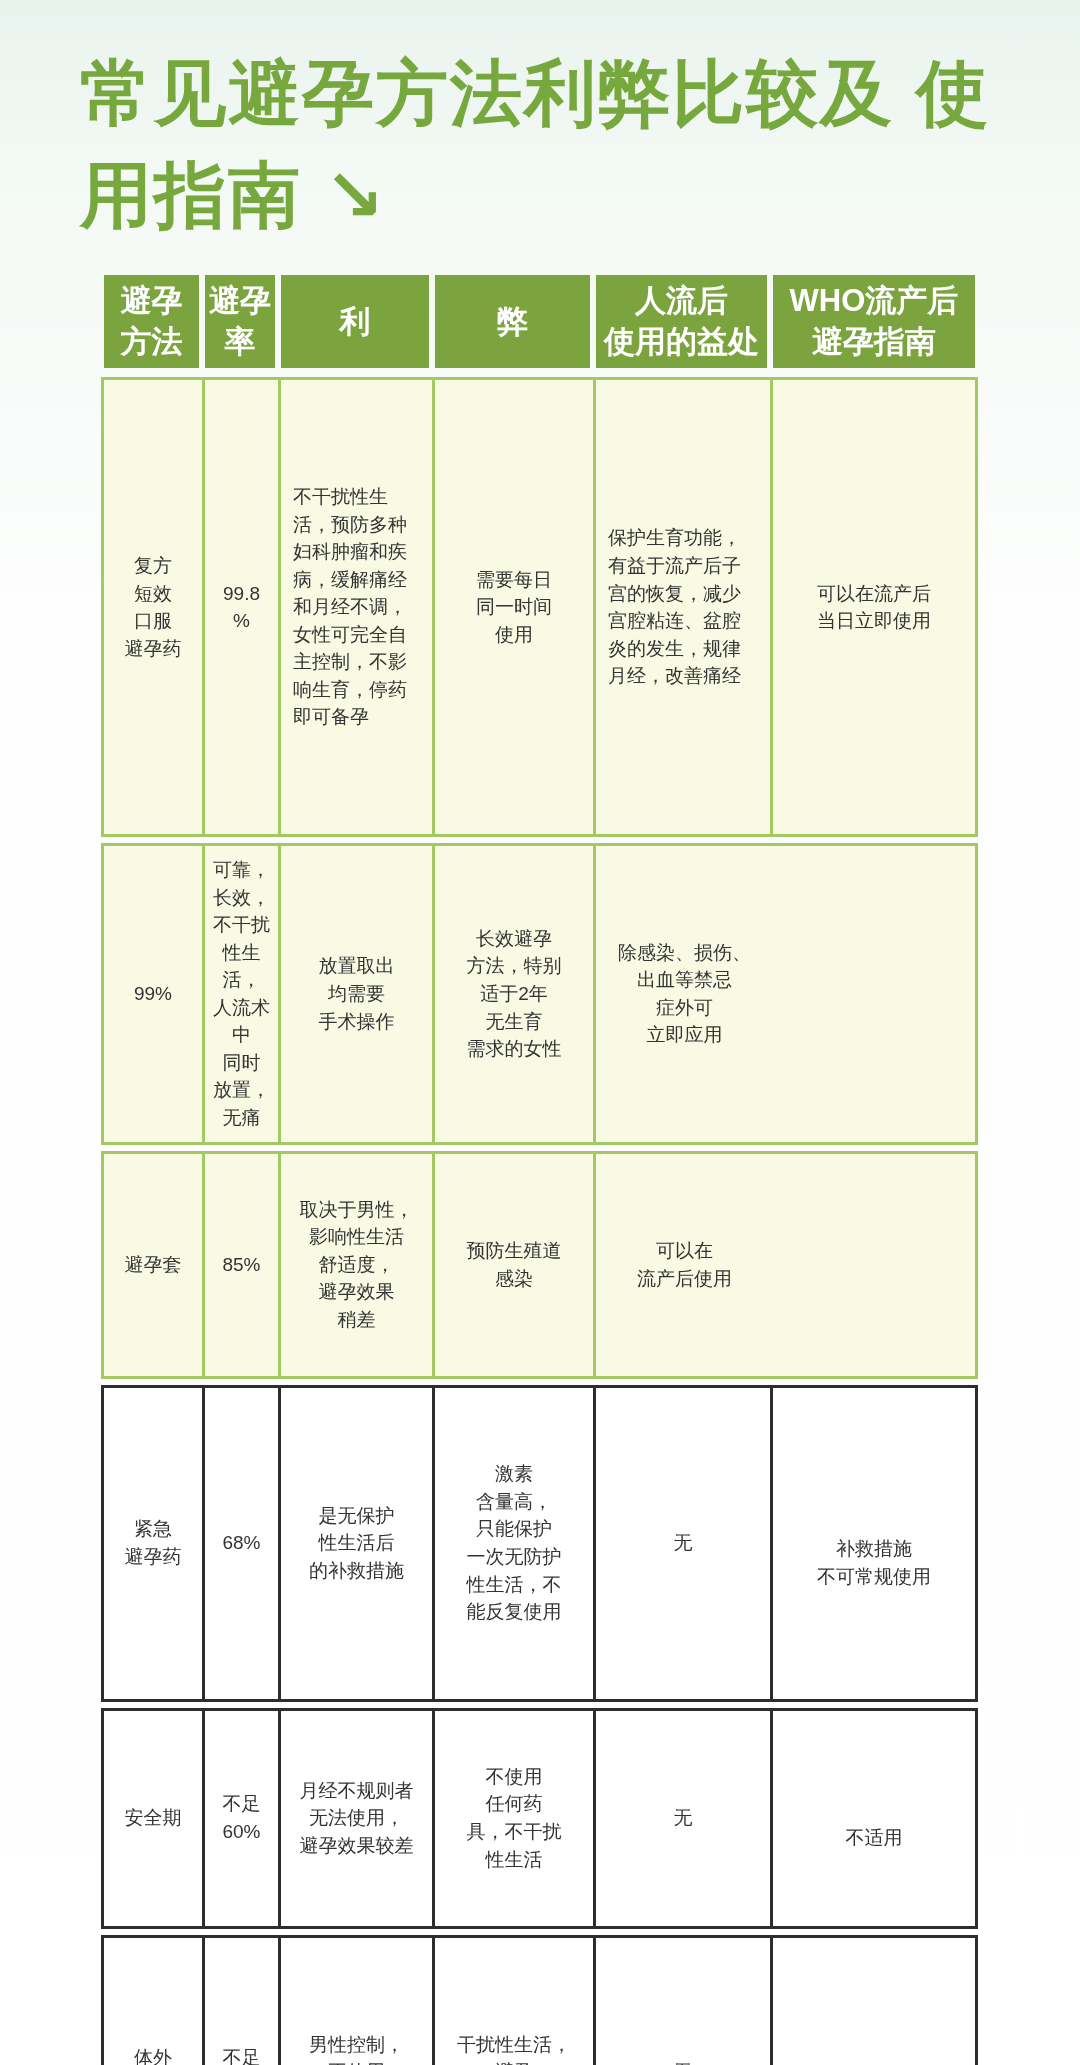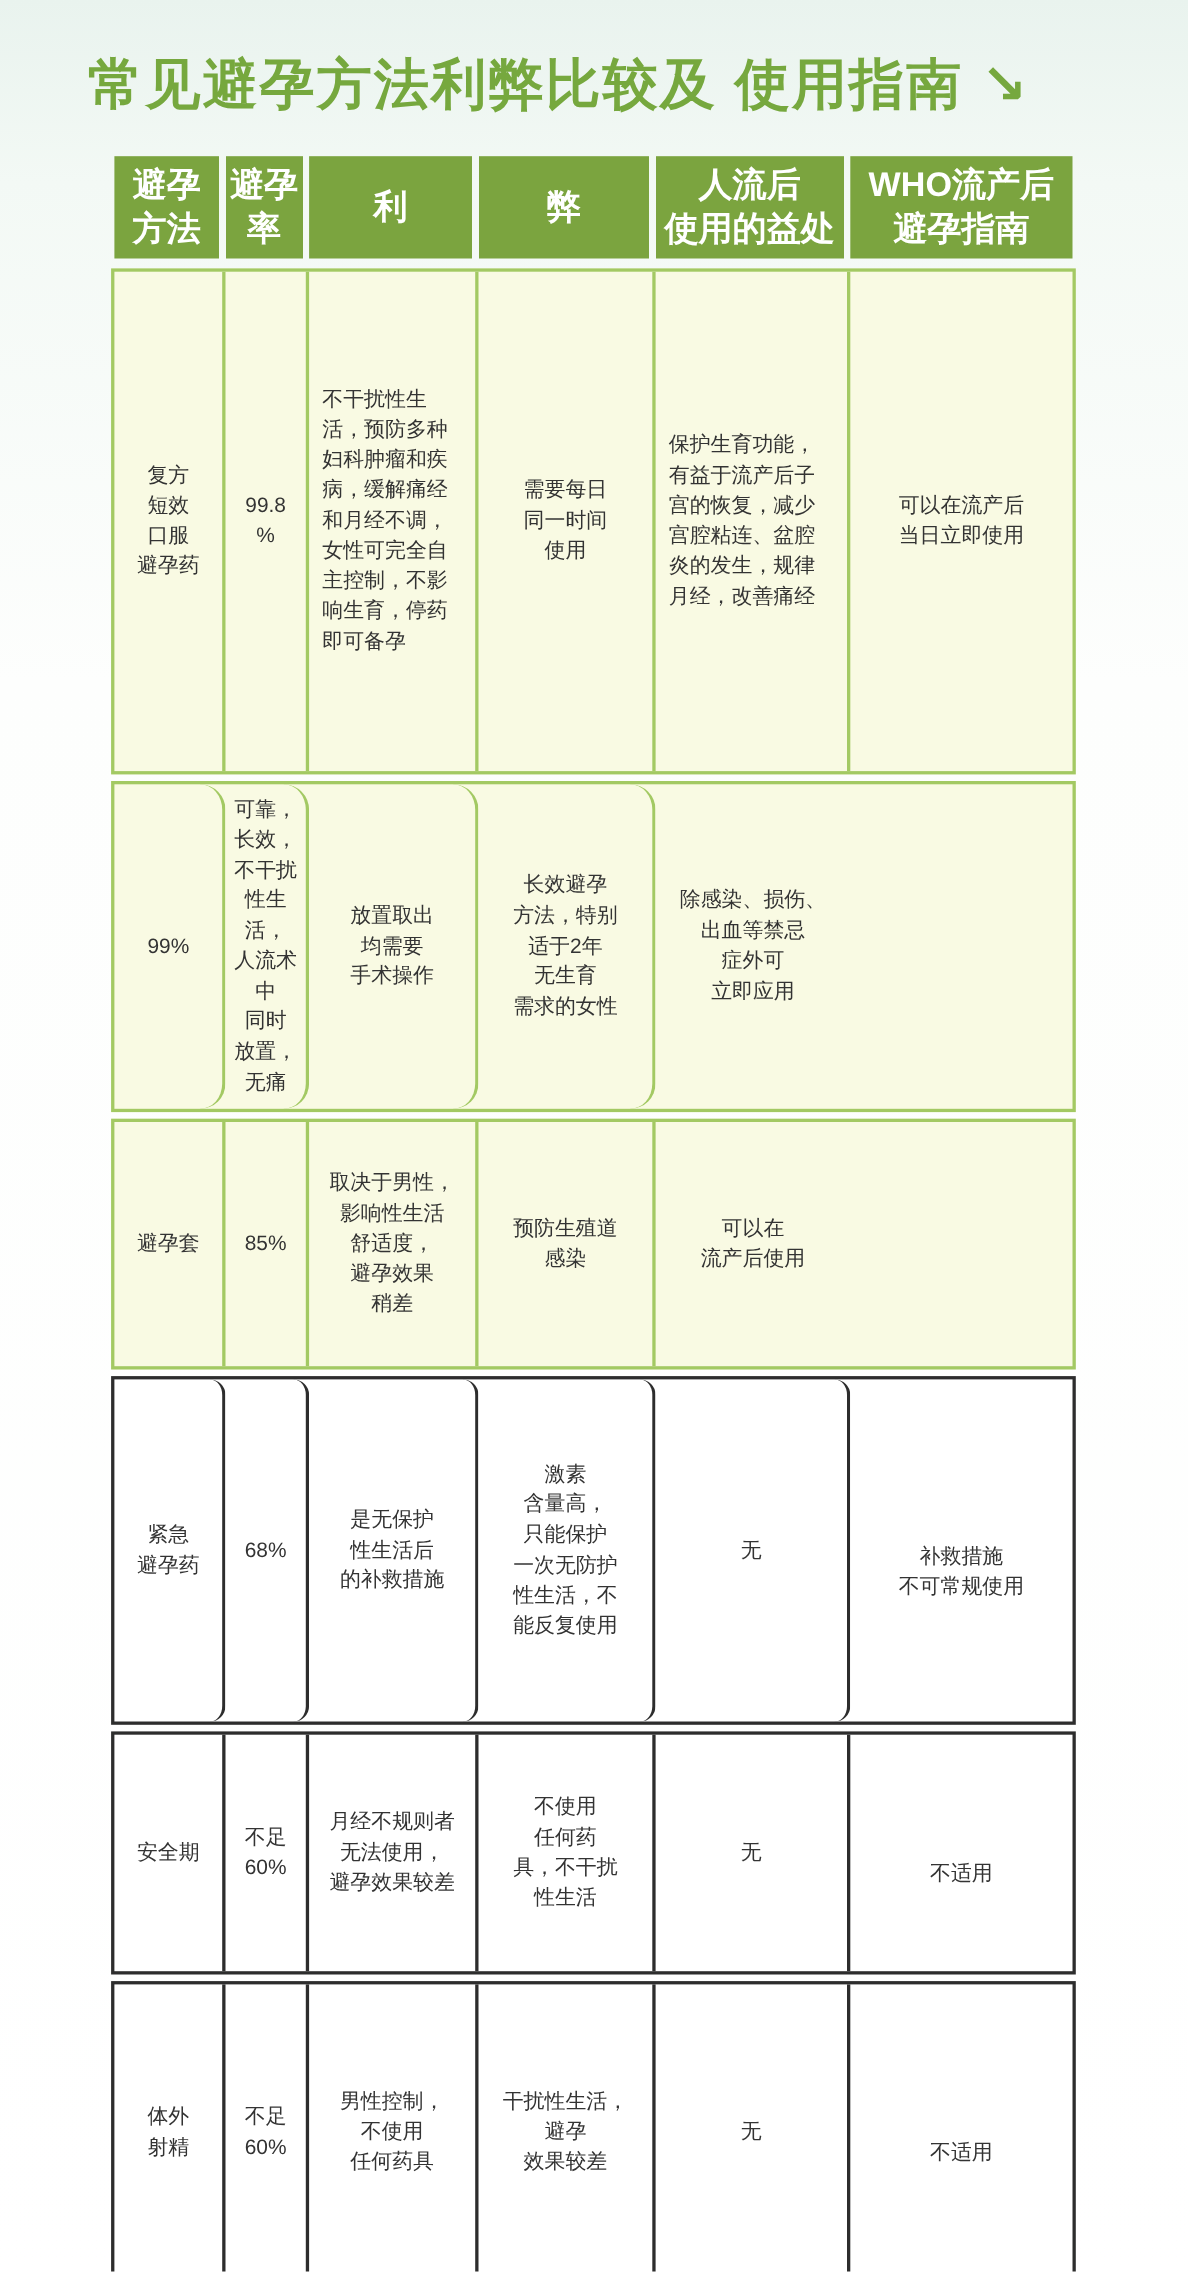--- a/index.html
+++ b/index.html
@@ -13,21 +13,21 @@
   html,body{margin:0;padding:0;}
   body{
     width:1080px;height:2065px;overflow:hidden;
     font-family:"Liberation Sans","DejaVu Sans",sans-serif;
     background:linear-gradient(180deg,#e9f3ee 0%,#f3f9f5 8%,#fdfefd 30%,#ffffff 100%);
     color:var(--text);
   }
   .title{
     padding:42px 60px 26px 80px;
     color:var(--title-green);
-    font-size:50px;font-weight:700;line-height:1.42;
+    font-size:72px;font-weight:700;line-height:1.42;
     letter-spacing:2px;
   }
   .title .arrow{font-weight:700;}
   .tbl{width:877px;margin:0 auto 0 101px;}
   .row{
     display:grid;
     grid-template-columns:101px 76px 154px 161px 177px 202px;
     margin-bottom:6px;
     box-sizing:border-box;
   }
@@ -57,23 +57,23 @@
   .light-row .cell:last-child{border-right:none;}
   
   .dark-row{
     border:3px solid var(--dark-border);
     background:#ffffff;
   }
   .dark-row .cell{border-right:3px solid var(--dark-border);}
   .dark-row .cell:last-child{border-right:none;margin-top:39px;}
   
   .r1 .cell{min-height:454px;}
-  .r2 .cell{min-height:274px;border-radius:23px;}
+  .r2 .cell{min-height:274px;}
   .r3 .cell{min-height:222px;}
-  .r4 .cell{min-height:272px;border-radius:14px;}
+  .r4 .cell{min-height:272px;}
   .r5 .cell{min-height:176px;}
   .r6 .cell{min-height:230px;}
   
   .para{
     text-align:left;
     padding:18px 12px;
     white-space:normal;
   }
 </style>
 </head>

